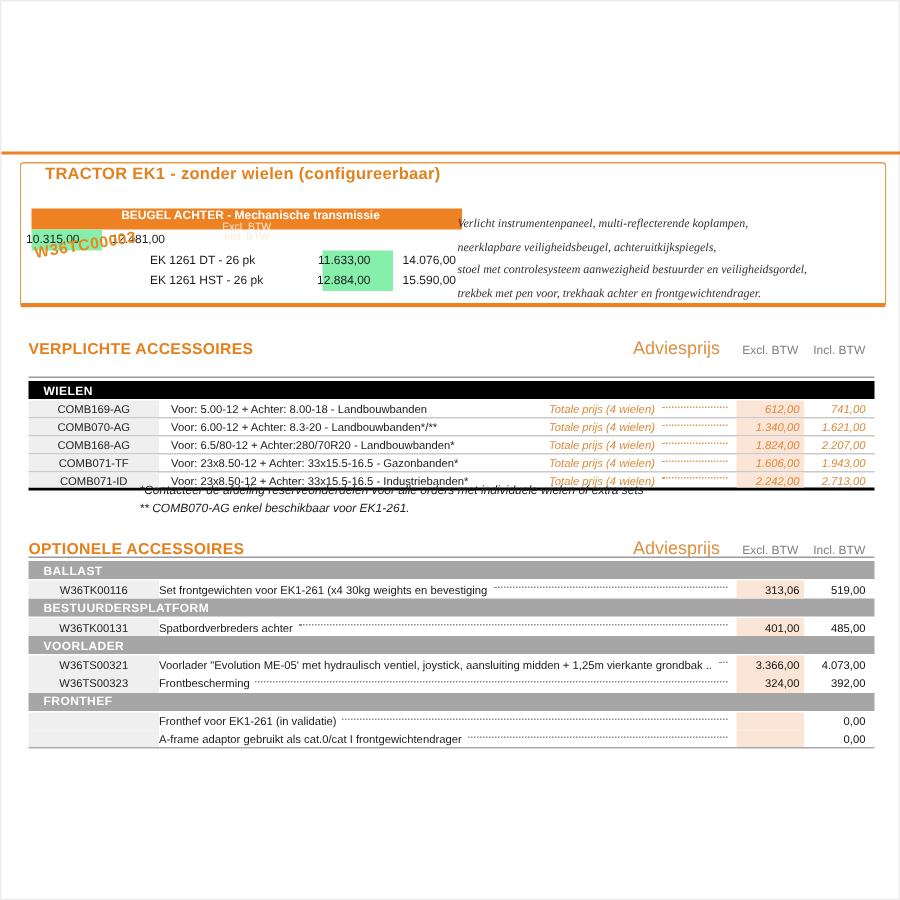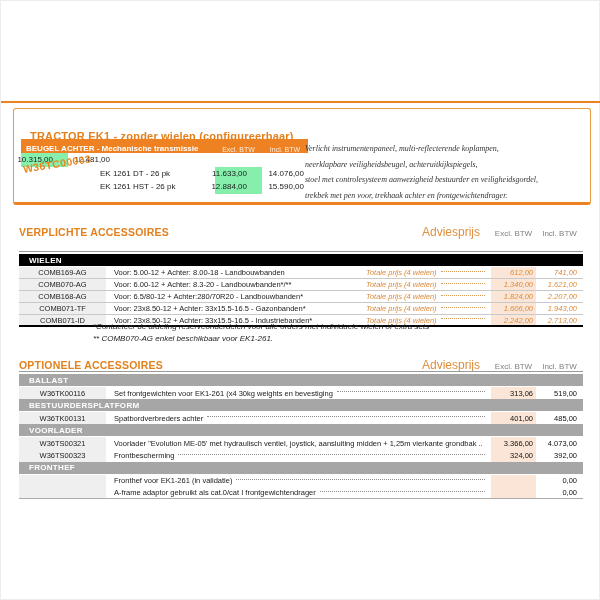--- a/index.html
+++ b/index.html
@@ -6,23 +6,23 @@
   html,body { width:600px; height:600px; background:#fff; }
   body { font-family:"Liberation Sans", sans-serif; position:relative; overflow:hidden; }
   .page { position:absolute; inset:0; border:1px solid #ececec; background:#fff; }
 
   
   .top-rule { position:absolute; left:0; top:100px; width:600px; height:2px; background:#EE8122; }
 
   
   .header-box { position:absolute; left:12px; top:107px; width:578px; height:97px;
     border:1px solid #E59A43; border-bottom:3px solid #EE8122; border-radius:3px; background:#fff; }
-  .product-title { position:absolute; left:16px; top:1px; font-size:11px; font-weight:bold; color:#E2811D; letter-spacing:.2px;margin-top:20px; }
+  .product-title { position:absolute; left:16px; top:1px; font-size:11px; font-weight:bold; color:#E2811D; letter-spacing:.2px; }
   .beugel-bar { position:absolute; left:7px; top:30px; width:287px; height:14px; background:#EE8122;
-    display:flex; align-items:flex-end; color:#fff; }
+    display:flex; align-items:center; color:#fff;flex-direction:column; }
   .beugel-title { flex:1; font-size:8px; font-weight:bold; padding-left:5px; white-space:nowrap; }
   .beugel-col { font-size:7px; color:#FCEBD9; text-align:center; }
   .beugel-col.excl { width:47px; }
   .beugel-col.incl { width:46px; }
   .model-rows { position:absolute; left:7px; top:44px; width:287px; }
   .model-row { height:13.5px; display:flex; align-items:stretch; font-size:8px; color:#1a1a1a; }
   .model-name { flex:1; padding-left:79px; display:flex; align-items:center; white-space:nowrap; }
   .model-excl { width:47px; background:#86efac; display:flex; align-items:center; justify-content:flex-end; padding-right:15px; }
   .model-incl { width:46px; display:flex; align-items:center; justify-content:flex-end; padding-right:4px; }
   .config-code { position:absolute; left:9px; top:54px; color:#E8871F; font-weight:bold; font-size:10.5px;
@@ -54,21 +54,21 @@
   .vcell-label span { padding-left:7px; }
   .vcell-excl { width:45px; background:#FBE5D6; display:flex; align-items:center; justify-content:flex-end;
     padding-right:3px; color:#DB8A3A; font-style:italic; }
   .vcell-incl { width:47px; display:flex; align-items:center; justify-content:flex-end; padding-right:6px;
     color:#DB8A3A; font-style:italic; }
   .footnotes { position:absolute; left:92px; top:320px; font-size:8px; font-style:italic; color:#222; line-height:11.5px; white-space:nowrap; }
 
   
   .orow { height:12.2px; display:flex; align-items:stretch; font-size:7.5px; }
   .orow:last-of-type { border-bottom:1px solid #ababab; }
-  .ocell-desc { flex:1; display:flex; align-items:center; padding-left:8px; color:#1a1a1a; white-space:nowrap; overflow:hidden; min-width:0; }
+  .ocell-desc { flex:1; display:flex; align-items:center; color:#1a1a1a; white-space:nowrap; overflow:hidden; min-width:0; }
   .ocell-excl { width:45px; background:#FBE5D6; display:flex; align-items:center; justify-content:flex-end;
     padding-right:3px; color:#111; }
   .ocell-incl { width:47px; display:flex; align-items:center; justify-content:flex-end; padding-right:6px; color:#111; }
 </style>
 </head>
 <body>
 
 <div class="page">
 
   <div class="top-rule"></div>

